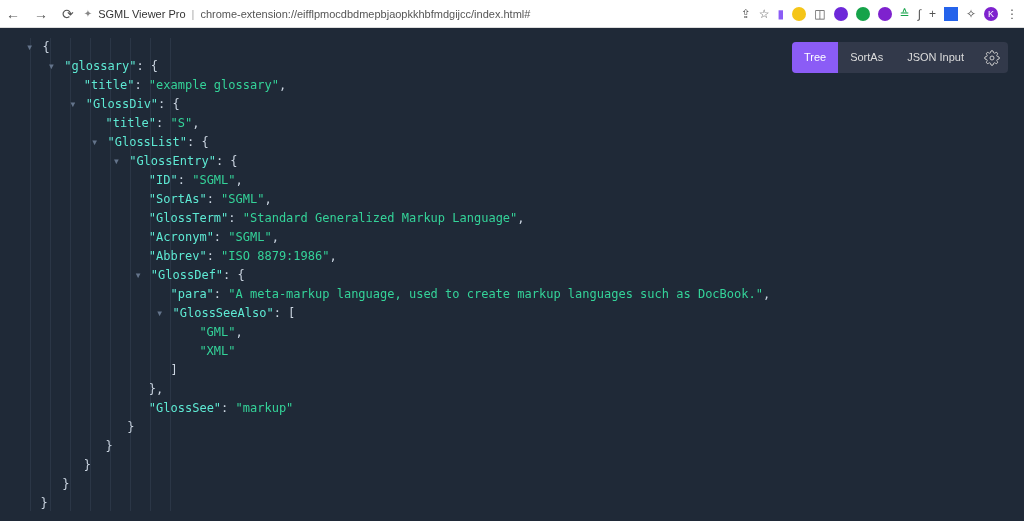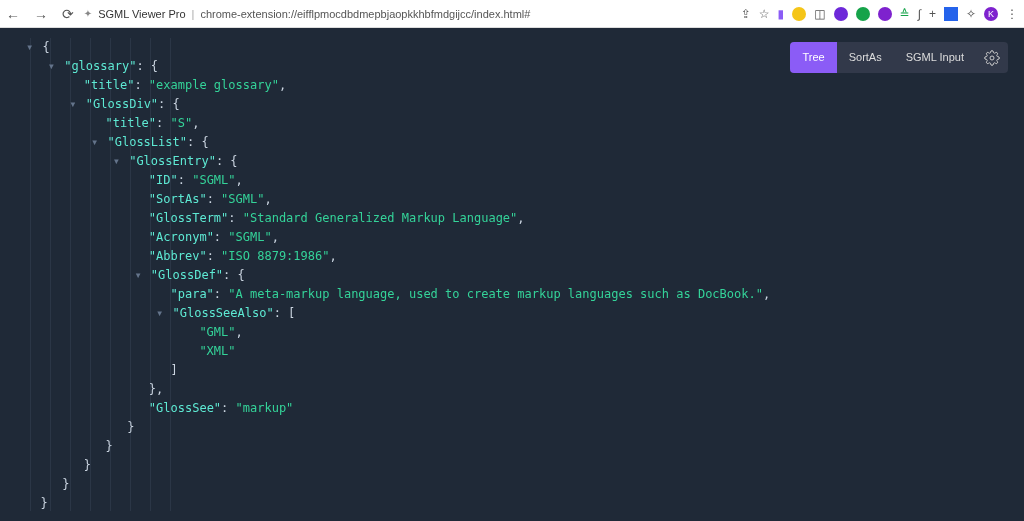--- a/index.html
+++ b/index.html
@@ -133,21 +133,21 @@
   <div class="guide" style="left:62px"></div>
   <div class="guide" style="left:82px"></div>
   <div class="guide" style="left:102px"></div>
   <div class="guide" style="left:122px"></div>
   <div class="guide" style="left:142px"></div>
   <div class="guide" style="left:162px"></div>
 
   <div class="mode-tabs">
     <div class="tab active">Tree</div>
     <div class="tab">SortAs</div>
-    <div class="tab">SGML Input</div>
+    <div class="tab">JSON Input</div>
     <div class="gear">
       <svg viewBox="0 0 24 24" stroke-width="1.5">
         <circle cx="12" cy="12" r="3"></circle>
         <path d="M19.4 15a1.7 1.7 0 0 0 .34 1.87l.06.06a2 2 0 1 1-2.83 2.83l-.06-.06a1.7 1.7 0 0 0-1.87-.34 1.7 1.7 0 0 0-1 1.55V21a2 2 0 1 1-4 0v-.09a1.7 1.7 0 0 0-1-1.55 1.7 1.7 0 0 0-1.87.34l-.06.06a2 2 0 1 1-2.83-2.83l.06-.06a1.7 1.7 0 0 0 .34-1.87 1.7 1.7 0 0 0-1.55-1H3a2 2 0 1 1 0-4h.09a1.7 1.7 0 0 0 1.55-1 1.7 1.7 0 0 0-.34-1.87l-.06-.06a2 2 0 1 1 2.83-2.83l.06.06a1.7 1.7 0 0 0 1.87.34H9a1.7 1.7 0 0 0 1-1.55V3a2 2 0 1 1 4 0v.09a1.7 1.7 0 0 0 1 1.55 1.7 1.7 0 0 0 1.87-.34l.06-.06a2 2 0 1 1 2.83 2.83l-.06.06a1.7 1.7 0 0 0-.34 1.87V9a1.7 1.7 0 0 0 1.55 1H21a2 2 0 1 1 0 4h-.09a1.7 1.7 0 0 0-1.55 1z"></path>
       </svg>
     </div>
   </div>
 
   <div id="tree">
       <div class="line"><span class="tri">▾</span> <span class="punct">{</span></div>

